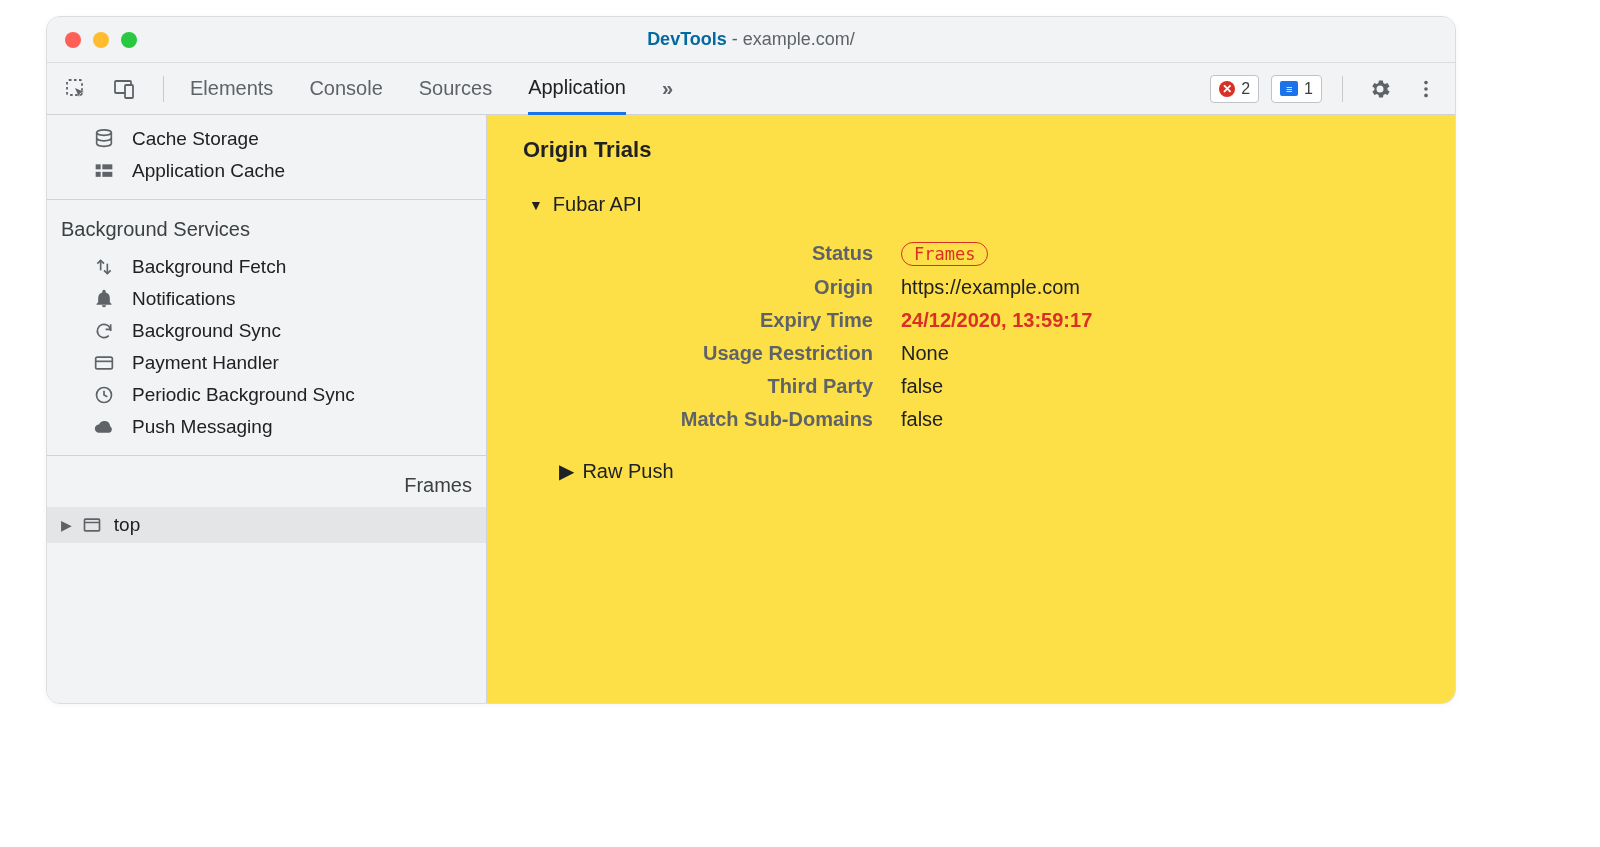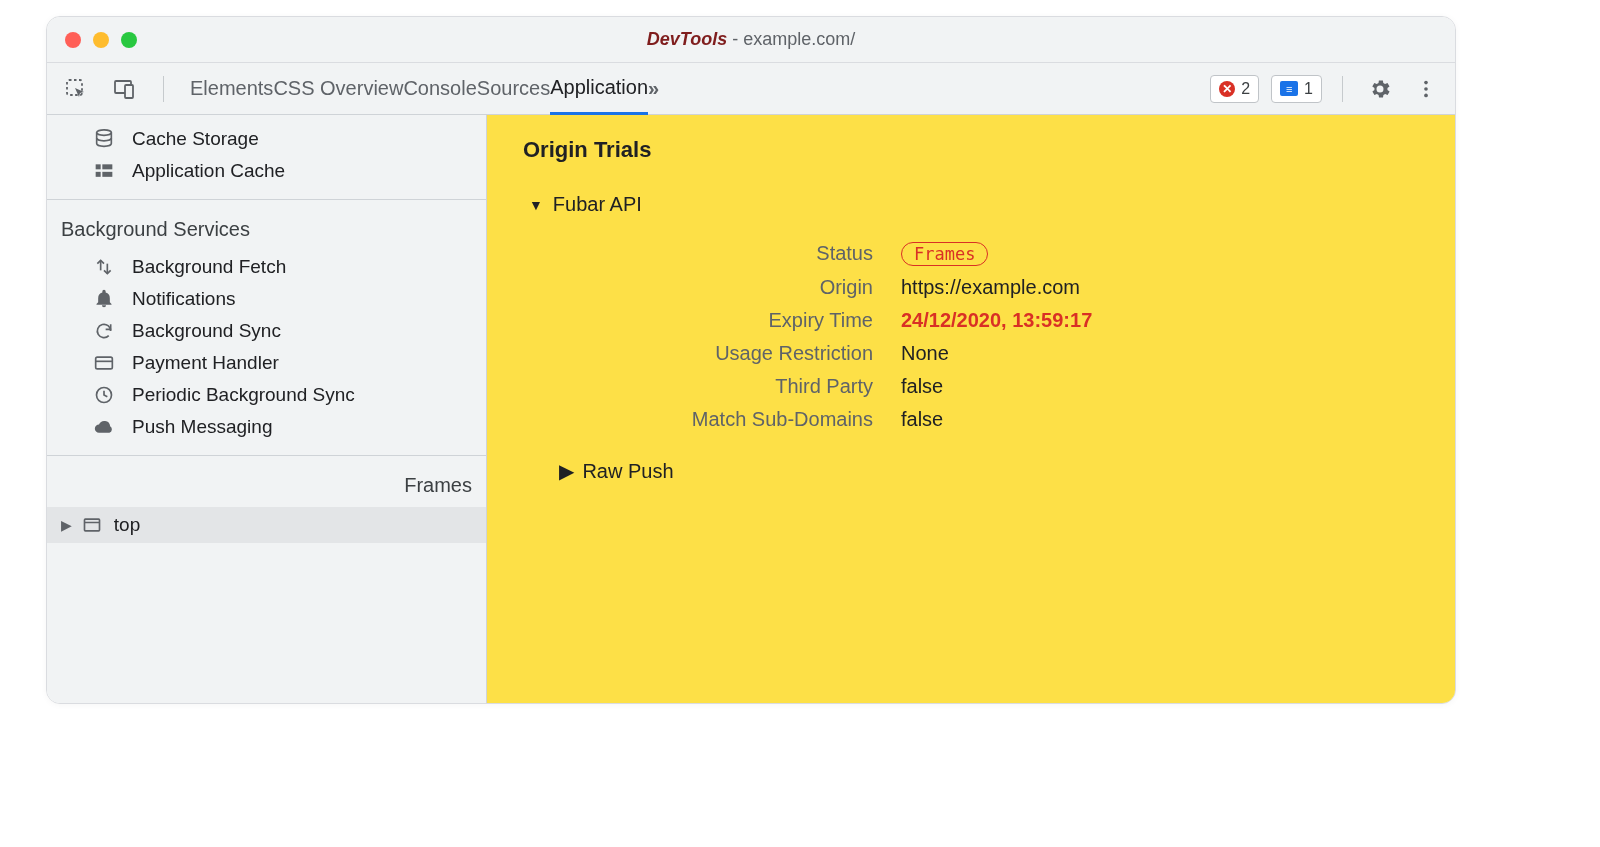--- a/index.html
+++ b/index.html
@@ -5,26 +5,26 @@
   * { box-sizing: border-box; }
   html, body { margin: 0; padding: 0; width: 1600px; height: 847px; background: #fff; font-family: -apple-system, "Helvetica Neue", Helvetica, Arial, sans-serif; color: #202124; -webkit-font-smoothing: antialiased; }
   .window { position: absolute; left: 46px; top: 16px; width: 1410px; height: 688px; background: #fff; border: 1px solid #dadce0; border-radius: 14px; box-shadow: 0 1px 6px rgba(0,0,0,0.04); overflow: hidden; }
   .titlebar { position: relative; height: 46px; background: #f1f3f4; border-bottom: 1px solid #dadce0; display: flex; align-items: center; }
   .traffic-lights { display: flex; gap: 12px; padding-left: 18px; }
   .tl { width: 16px; height: 16px; border-radius: 50%; }
   .tl.red { background: #ff5f57; }
   .tl.yellow { background: #febc2e; }
   .tl.green { background: #28c840; }
   .title-center { position: absolute; left: 0; right: 0; text-align: center; font-size: 18px; color: #5f6368; pointer-events: none; }
-  .title-center .strong { font-weight: 600; color: #7f1d1d; font-style: italic; }
+  .title-center .strong { font-weight: 600; color: #0369a1; }
   .toolbar { height: 52px; background: #f1f3f4; border-bottom: 1px solid #cfd3d7; display: flex; align-items: center; padding: 0 12px; font-size: 20px; color: #5f6368; }
   .tb-left { display: flex; align-items: center; gap: 14px; }
   .iconbtn { display: inline-flex; align-items: center; justify-content: center; width: 34px; height: 34px; color: #5f6368; cursor: pointer; }
   .vdivider { width: 1px; height: 26px; background: #c6cacd; margin: 0 8px; }
-  .tabs { display: flex; align-items: center; margin-left: 18px; }
+  .tabs { display: flex; align-items: center; gap: 36px; margin-left: 18px; }
   .tab { height: 52px; display: flex; align-items: center; color: #5f6368; cursor: pointer; }
   .tab.active { color: #202124; border-bottom: 3px solid #1a73e8; margin-bottom: -1px; }
   .toolbar .spacer { flex: 1; }
   .counter-box { display: inline-flex; align-items: center; gap: 6px; height: 28px; border: 1px solid #c0c4c8; border-radius: 4px; padding: 0 8px; background: #fff; font-size: 16px; color: #3c4043; cursor: pointer; }
   .err-circle { width: 16px; height: 16px; border-radius: 50%; background: #d93025; color: #fff; display: inline-flex; align-items: center; justify-content: center; font-size: 12px; font-weight: 700; }
   .msg-rect { width: 18px; height: 15px; border-radius: 2px; background: #1a73e8; color: #fff; display: inline-flex; align-items: center; justify-content: center; font-size: 11px; font-weight: 700; }
   .tb-right { display: flex; align-items: center; gap: 12px; }
   .body { display: flex; height: calc(100% - 46px - 52px); }
   .sidebar { width: 440px; background: #f1f3f4; border-right: 1px solid #cfd3d7; overflow: hidden; font-size: 19px; color: #202124; }
   .side-sec { border-bottom: 1px solid #cfd3d7; padding: 8px 0 12px 0; }
@@ -34,21 +34,21 @@
   .side-item .ic { width: 26px; display: inline-flex; justify-content: center; color: #5f6368; }
   .frames-item { display: flex; align-items: center; gap: 10px; padding: 7px 14px 7px 14px; background: #e3e5e7; }
   .arrow { font-size: 14px; color: #5f6368; }
   .content { flex: 1; background: #fde047; padding: 22px 36px 0 36px; font-size: 20px; }
   .h1 { font-size: 22px; font-weight: 700; margin-bottom: 30px; }
   .node { margin-left: 6px; }
   .node-head { display: flex; align-items: center; gap: 10px; cursor: pointer; }
   .node-head .tri { font-size: 14px; color: #202124; }
   .badge { display: inline-flex; align-items: center; height: 24px; border: 1.5px solid #d93025; color: #d93025; border-radius: 14px; padding: 0 12px; font-family: ui-monospace, Menlo, monospace; font-size: 17px; }
   .kv { display: grid; grid-template-columns: 280px auto; gap: 10px 28px; margin: 26px 0 28px 64px; font-size: 20px; }
-  .kv .k { text-align: right; color: #5f6368; }
+  .kv .k { text-align: right; color: #5f6368; font-weight: bold; }
   .kv .v.red { color: #d93025; font-weight: 700; }
   .raw { margin-left: 30px; display: flex; align-items: center; gap: 8px; cursor: pointer; }
   svg { display: block; }
 </style>
 </head>
 <body>
 
 <div class="window">
 
   <div class="titlebar">
@@ -73,21 +73,20 @@
       <span class="iconbtn">
         <svg width="24" height="24" viewBox="0 0 24 24" fill="none" stroke="#5f6368" stroke-width="1.8">
             <rect x="3" y="4" width="16" height="12" rx="1"></rect>
             <rect x="13" y="8" width="8" height="13" rx="1" fill="#f1f3f4"></rect>
           </svg>
       </span>
       <div class="vdivider"></div>
     </div>
     <div class="tabs">
       <div class="tab">Elements</div>
-      <div class="tab">CSS Overview</div>
       <div class="tab">Console</div>
       <div class="tab">Sources</div>
       <div class="tab active">Application</div>
       <div class="tab" style="font-weight:600;">»</div>
     </div>
     <div class="spacer"></div>
     <div class="tb-right">
       <div class="counter-box">
         <span class="err-circle">✕</span>
         <span>2</span>

